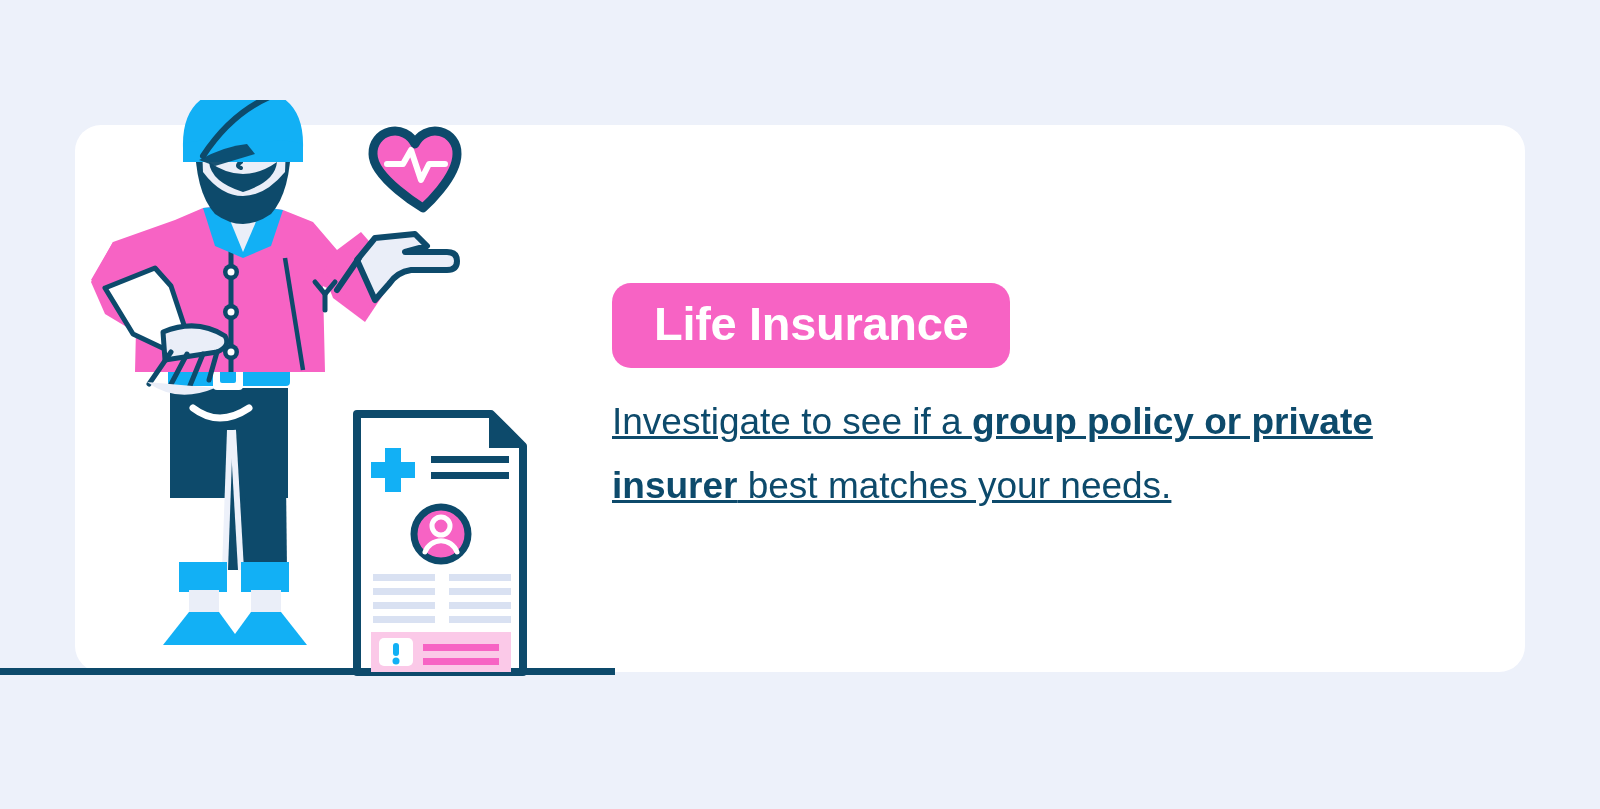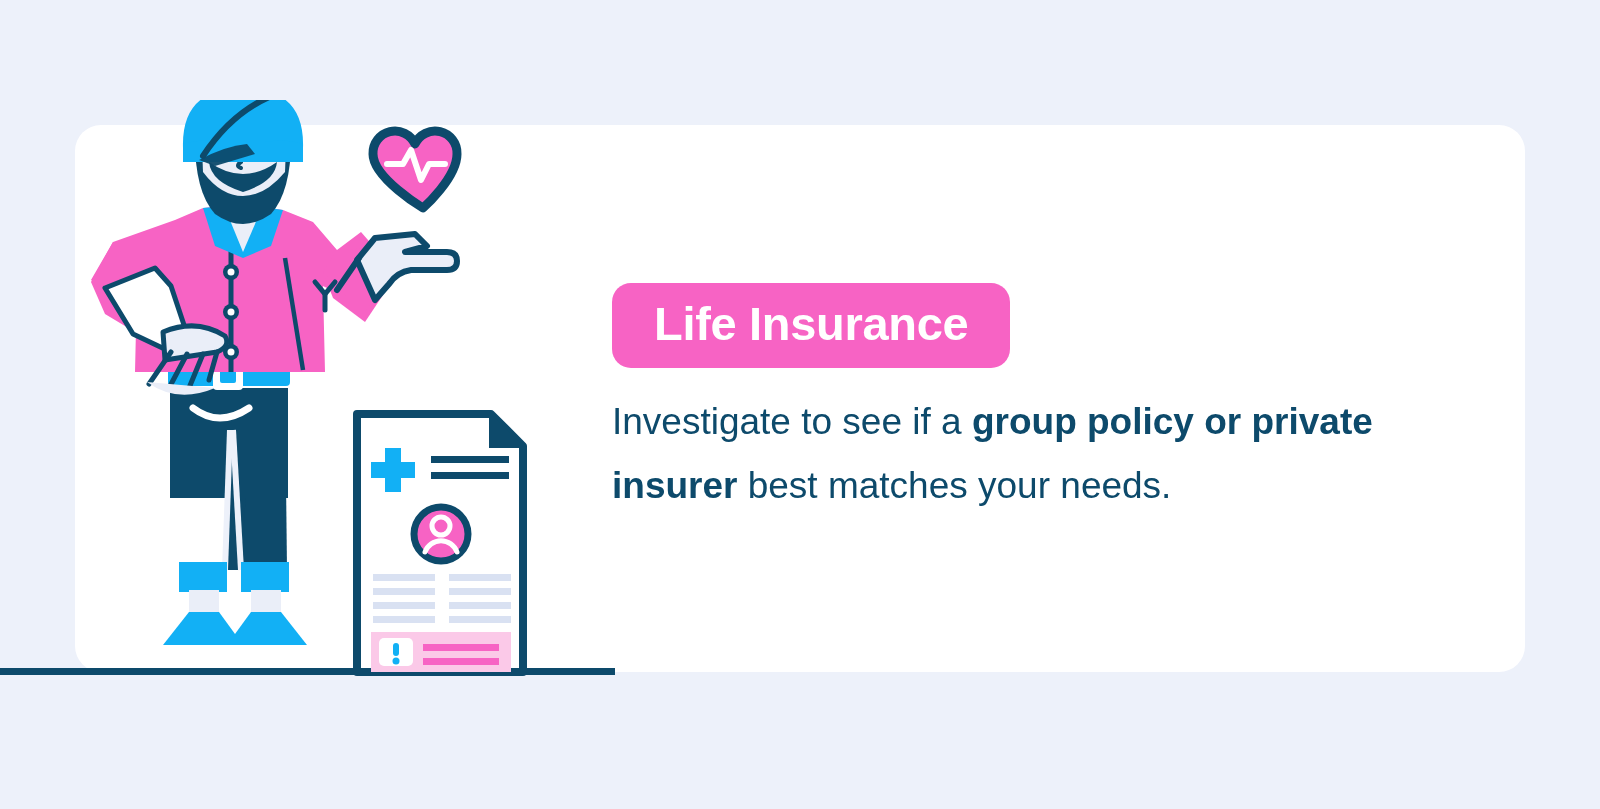--- a/index.html
+++ b/index.html
@@ -74,20 +74,21 @@
     line-height: 1.05;
   }
 
   .body-text {
     margin-top: 22px;
     color: #0d4a6b;
     font-size: 37px;
     line-height: 1.72;
     font-weight: 400;
     max-width: 800px;
+    text-decoration: underline;
   }
   .body-text b { font-weight: bold; }
 </style>
 </head>
 <body>
 
 <div id="stage">
 
   <div class="card"></div>
 

